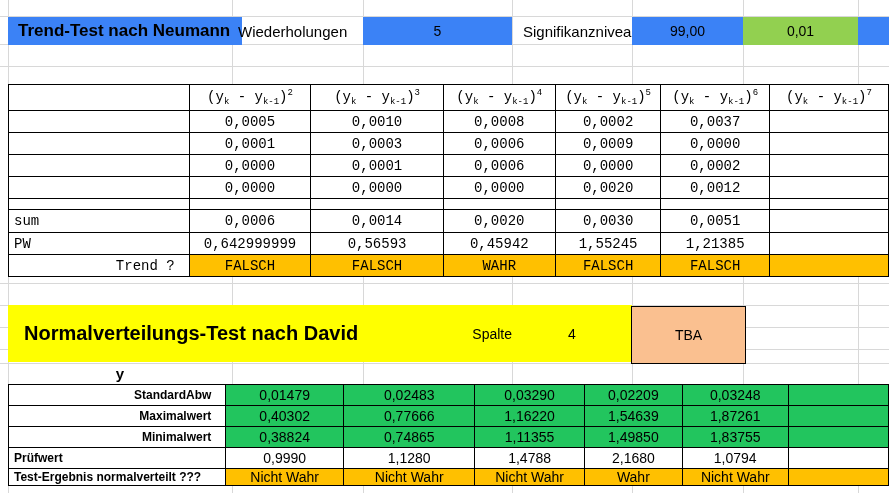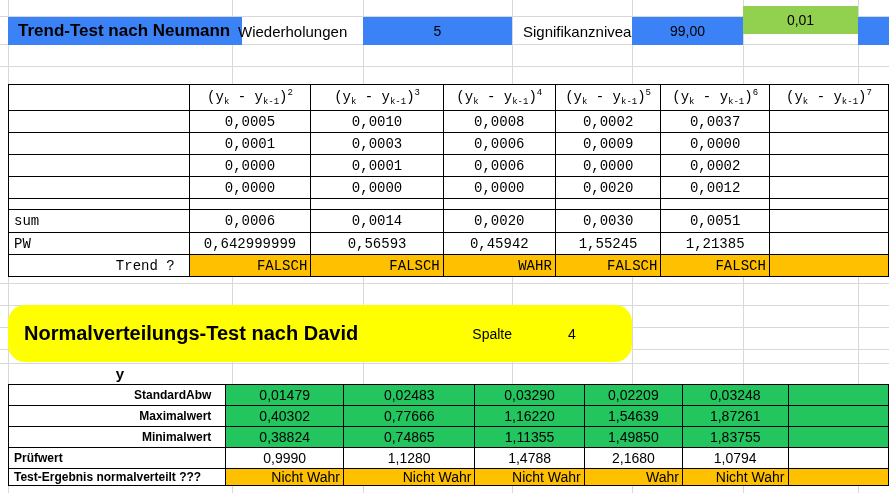--- a/index.html
+++ b/index.html
@@ -12,27 +12,27 @@
   .acell{position:absolute;z-index:1;display:flex;align-items:center;font-size:15px;white-space:nowrap;overflow:hidden;}
   .fill-yellow{background:#3b82f6;}
   .fill-green{background:#92D050;}
   .center{justify-content:center;text-align:center;}
   .bold{font-weight:bold;}
   table{position:absolute;border-collapse:collapse;table-layout:fixed;z-index:2;background:#fff;}
   td{border:1px solid #000;font-size:14px;text-align:center;vertical-align:middle;
      padding:0 3px;overflow:hidden;white-space:nowrap;background:#fff;}
   td.lab-l{text-align:left;padding-left:5px;}
   td.lab-r{text-align:right;padding-right:14px;}
-  td.orange{background:#FFC000;text-align:right;}
+  td.orange{background:#FFC000;}
   td.peach{background:#22c55e;}
   td.boldtxt{font-weight:bold;font-size:12px;}
   td.hdrcell{font-size:14px;}
   sub{font-size:9px;}
   sup{font-size:9px;}
-  #david-band{position:absolute;left:8px;top:305px;width:624px;height:57px;background:#FFFF00;z-index:1;border-radius:17px;}
+  #david-band{position:absolute;left:8px;top:305px;width:624px;height:57px;background:#FFFF00;z-index:1;}
   #david-title{position:absolute;left:16px;top:0;height:57px;display:flex;align-items:center;font-size:20px;font-weight:bold;white-space:nowrap;}
   #spalte-label{position:absolute;left:355px;top:0;width:149px;height:57px;display:flex;align-items:center;justify-content:flex-end;font-size:14px;}
   #spalte-value{position:absolute;left:504px;top:0;width:120px;height:57px;display:flex;align-items:center;justify-content:center;font-size:14px;}
   #tba-cell{position:absolute;left:631px;top:306px;width:113px;height:56px;background:#FAC090;
             border:1.5px solid #000;z-index:1;display:flex;align-items:center;justify-content:center;font-size:14px;}
   #y-label{position:absolute;left:8px;top:364px;width:224px;height:19px;z-index:1;
            display:flex;align-items:center;justify-content:center;font-weight:bold;font-size:15px;}
 </style>
 </head>
 <body>
@@ -53,21 +53,21 @@
   <div class="hgrid" style="top:305px"></div>
   <div class="hgrid" style="top:327px"></div>
   <div class="hgrid" style="top:349px"></div>
   <div class="hgrid" style="top:363px"></div>
 
   <div class="acell fill-yellow bold" style="left:8px;top:17px;width:224px;height:28px;padding-left:10px;font-size:17px;">Trend-Test nach Neumann</div>
   <div class="acell" style="left:234px;top:17px;width:127px;height:28px;padding-left:4px;">Wiederholungen</div>
   <div class="acell fill-yellow center" style="left:363px;top:17px;width:149px;height:28px;font-size:14px;">5</div>
   <div class="acell" style="left:514px;top:17px;width:116px;height:28px;padding-left:9px;">Signifikanzniveau</div>
   <div class="acell fill-yellow center" style="left:632px;top:17px;width:111px;height:28px;font-size:14px;">99,00</div>
-  <div class="acell fill-green center" style="left:743px;top:6px;width:115px;height:28px;font-size:14px;">0,01</div>
+  <div class="acell fill-green center" style="left:743px;top:17px;width:115px;height:28px;font-size:14px;">0,01</div>
   <div class="acell fill-yellow" style="left:858px;top:17px;width:31px;height:28px;"></div>
 
   <table style="left:8px;top:84px;font-family:Liberation Mono, monospace;">
     <colgroup>
       <col style="width:224px">
         <col style="width:131px">
         <col style="width:149px">
       <col style="width:120px">
         <col style="width:111px">
         <col style="width:115px">
@@ -156,20 +156,21 @@
       <td class="orange"></td>
     </tr>
   </tbody>
     </table>
 
   <div id="david-band">
     <span id="david-title">Normalverteilungs-Test nach David</span>
     <span id="spalte-label">Spalte</span>
     <span id="spalte-value">4</span>
   </div>
+  <div id="tba-cell">TBA</div>
 
   <div id="y-label">y</div>
 
   <table style="left:8px;top:384px;">
     <colgroup>
       <col style="width:224px">
         <col style="width:131px">
         <col style="width:149px">
       <col style="width:120px">
         <col style="width:111px">

